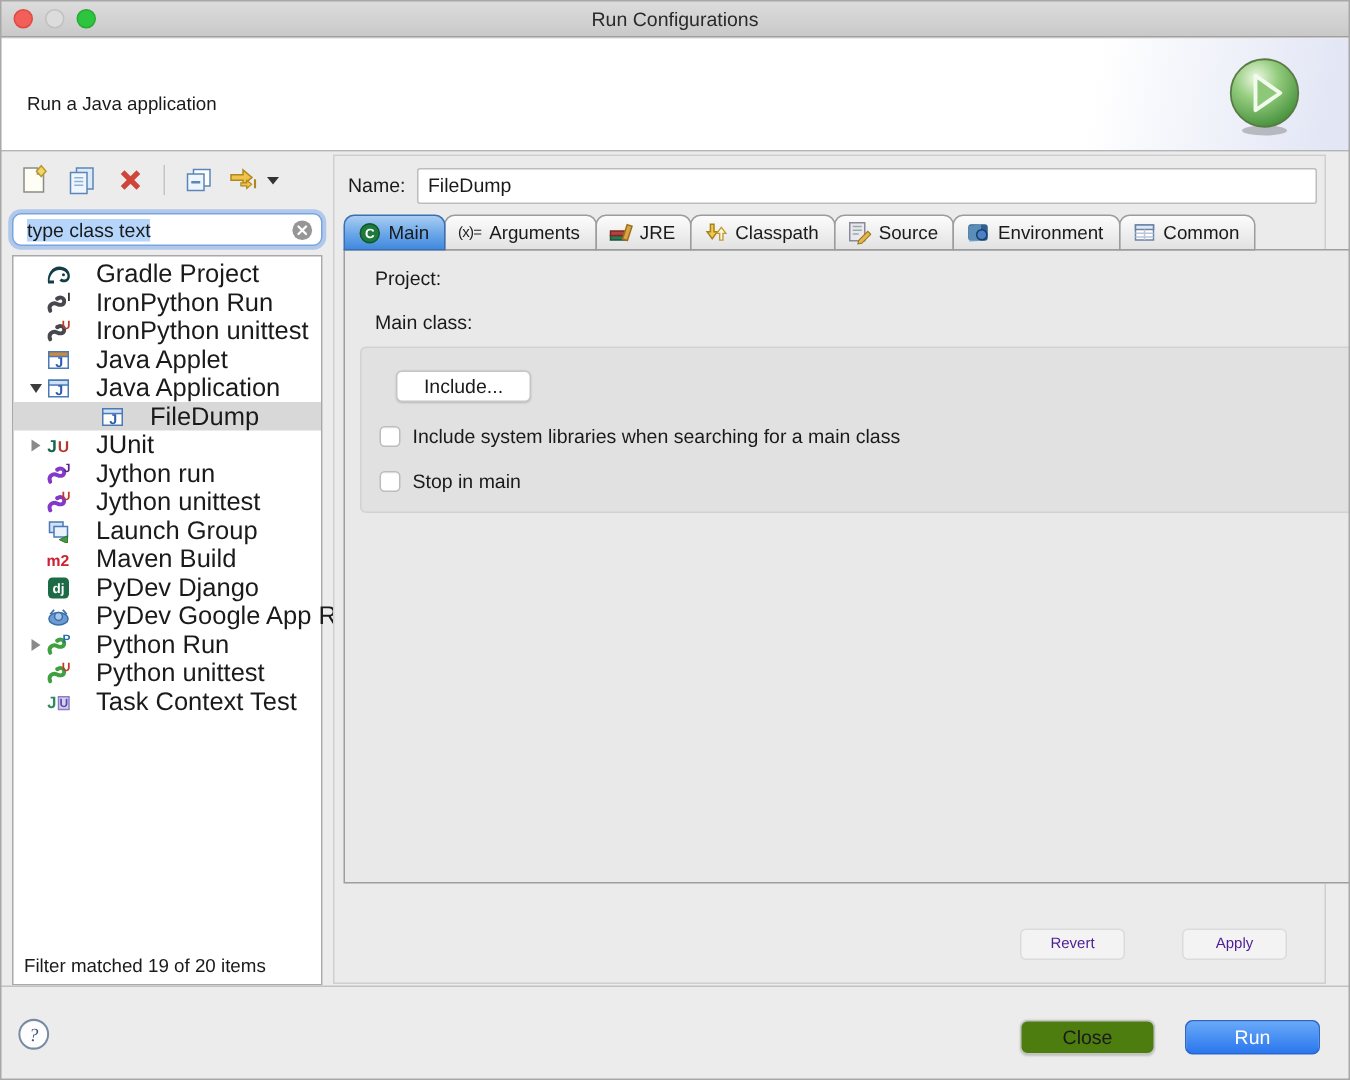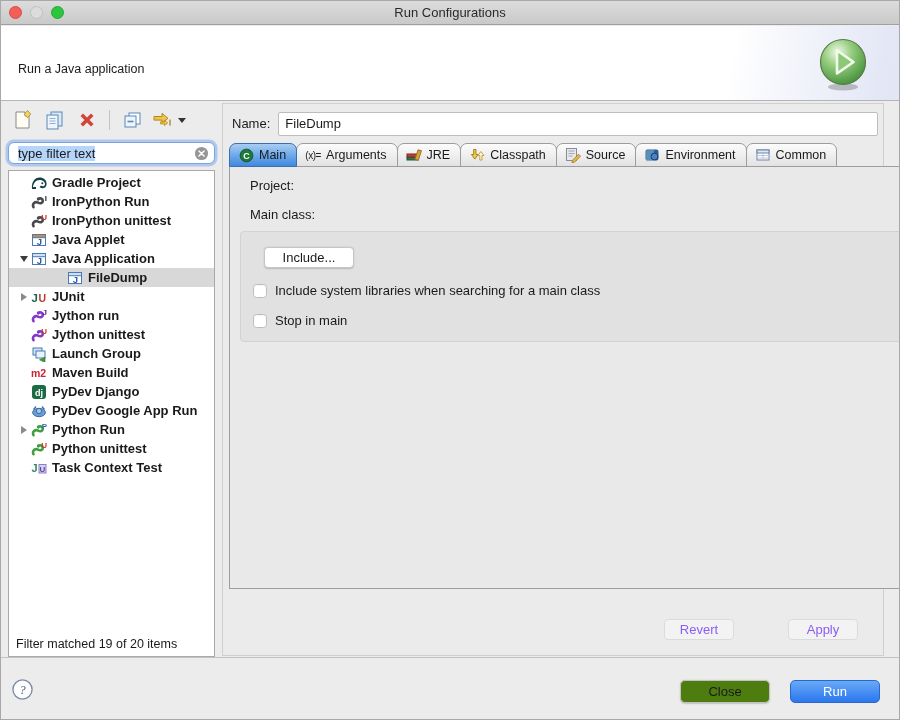--- a/index.html
+++ b/index.html
@@ -64,21 +64,21 @@
     background:#fff; border:1px solid #a9a9a9;
   }
   .tree-rows { position:absolute; left:0; right:0; top:2px; }
   .tree-row { height:19px; display:flex; align-items:center; padding-left:8px; }
   .tree-row.lvl1 { padding-left:44px; }
   .tree-row.selected { background:#d8d8d8; }
   .twisty { width:14px; display:flex; justify-content:center; flex:none; }
   .tri-down { width:0; height:0; border-left:4.5px solid transparent; border-right:4.5px solid transparent; border-top:6px solid #3c3c3c; }
   .tri-right { width:0; height:0; border-top:4.5px solid transparent; border-bottom:4.5px solid transparent; border-left:6px solid #8a8a8a; }
   .tree-ico { width:16px; height:16px; flex:none; display:flex; }
-  .tree-label { margin-left:5px; white-space:nowrap; font-size:13px;font-weight:bold; }
+  .tree-label { margin-left:17px; white-space:nowrap; font-size:17px; }
   .status-text { position:absolute; left:7px; bottom:5px; font-size:12.5px; }
 
   
   .right-panel {
     position:absolute; left:222px; top:103px; width:662px; height:553px;
     background:#ebebeb; border:1px solid #cfcfcf;
   }
   .name-row { position:absolute; left:9px; top:7px; right:5px; height:25px; display:flex; align-items:center; }
   .name-label { margin-right:8px; }
   .fake-input {
@@ -122,21 +122,21 @@
   .check-row { display:flex; align-items:center; margin:15px 0 0 3px; }
   .checkbox {
     width:14px; height:14px; background:#fff; border:1px solid #bcbcbc; border-radius:3.5px;
     margin-right:8px; flex:none; box-shadow:inset 0 1px 1px rgba(0,0,0,.04);
   }
   .check-label { font-size:13px;text-align:right; }
 
   .revert-row { position:absolute; right:25px; bottom:15px; display:flex; gap:38px; }
   .dis-btn {
     width:70px; height:21px; background:#f3f3f3; border:1px solid #dbdbdb; border-radius:4px;
-    color:#8b5cf6; display:flex; align-items:center; justify-content:center; font-size:13px;margin-left:16px;
+    color:#4c1d95; display:flex; align-items:center; justify-content:center; font-size:10px;
   }
 
   
   .bottombar {
     position:absolute; left:0; right:0; bottom:0; height:63px;
     background:#ececec; border-top:1px solid #c2c2c2;
   }
   .help-btn { position:absolute; left:11px; top:20px; display:flex; }
   .close-btn {
     position:absolute; left:680px; top:22px; width:90px; height:23px;
@@ -212,21 +212,21 @@
       <svg viewBox="0 0 24 22" width="24" height="22">
       <path d="M2 7.5h8v-3.2l6 5-6 5v-3.2H2z" fill="#f0c44a" stroke="#b08820"></path>
       <path d="M8 15.5h5v-2.2l4.2 3.5-4.2 3.5v-2.2H8z" fill="#f0c44a" stroke="#b08820" transform="scale(0.78) translate(3 1)"></path>
       <path d="M18 10.5v6" stroke="#b08820" stroke-width="1.4"></path>
     </svg>
       <div class="caret-down"></div>
     </div>
   </div>
 
 <div class="filter-wrap">
-  <div class="filter-text"><span class="sel">type filter text</span></div>
+  <div class="filter-text"><span class="sel">type class text</span></div>
   <div class="clear-btn" id="clear-btn">
       <svg viewBox="0 0 16 16" width="15" height="15">
       <circle cx="8" cy="8" r="7" fill="#969696"></circle>
       <path d="M5.3 5.3l5.4 5.4M10.7 5.3l-5.4 5.4" stroke="#ffffff" stroke-width="1.6" stroke-linecap="round"></path>
     </svg>
     </div>
 </div>
 
 <div class="tree-box">
   <div class="tree-rows" id="tree-rows">

